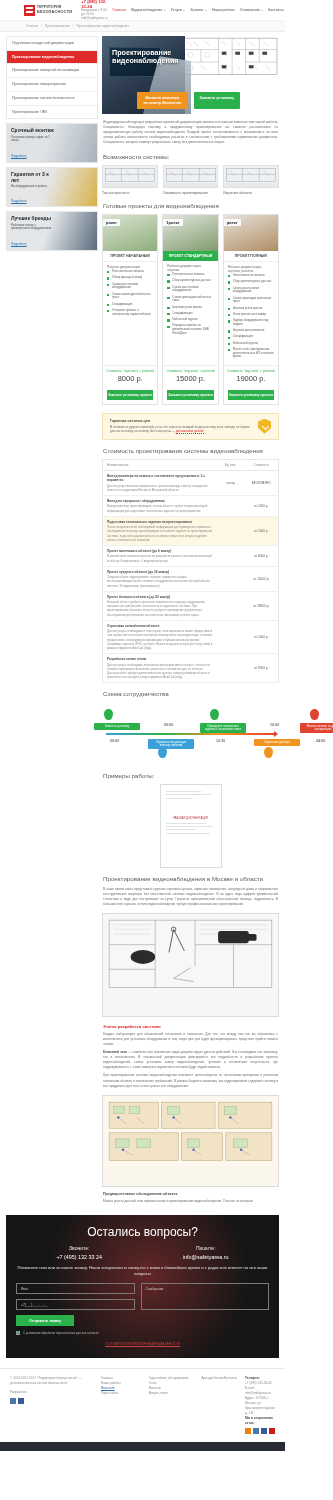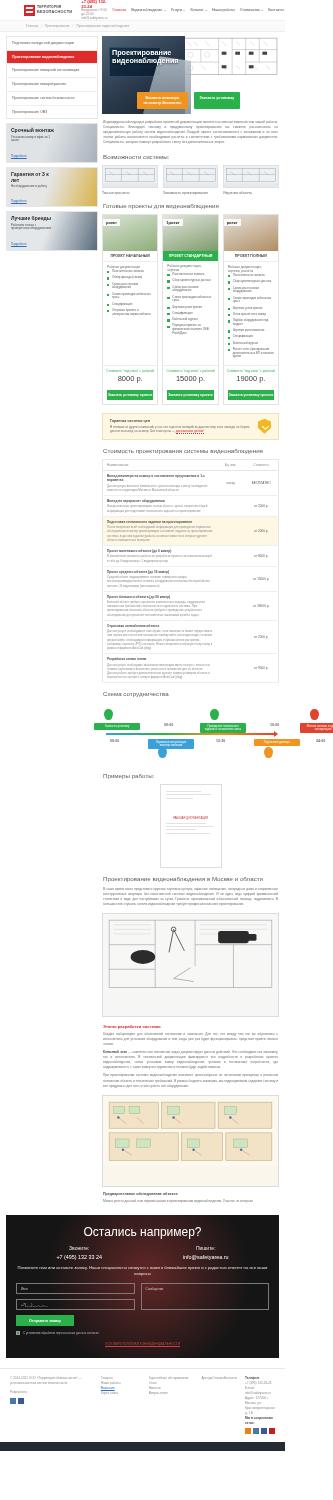--- a/index.html
+++ b/index.html
@@ -699,21 +699,21 @@
         </div>
 
         <div class="subh" style="color:#4a4a4a;font-size:3.6px;margin-top:5px">Предварительное обследование объекта</div>
         <p class="para">Можно учесть данный этап первым шагом в проектировании видеонаблюдения. Участок не которым</p>
       </div>
 
     </div>
   </div>
 
   <div class="cta">
-    <div class="cta-h">Остались например?</div>
+    <div class="cta-h">Остались вопросы?</div>
     <div class="cta-cols">
       <div class="cta-col">
         <div class="cta-lbl">Звоните:</div>
         <div class="cta-val">+7 (495) 132 33 24</div>
       </div>
       <div class="cta-col">
         <div class="cta-lbl">Пишите:</div>
         <div class="cta-val">info@safetyarea.ru</div>
       </div>
     </div>

